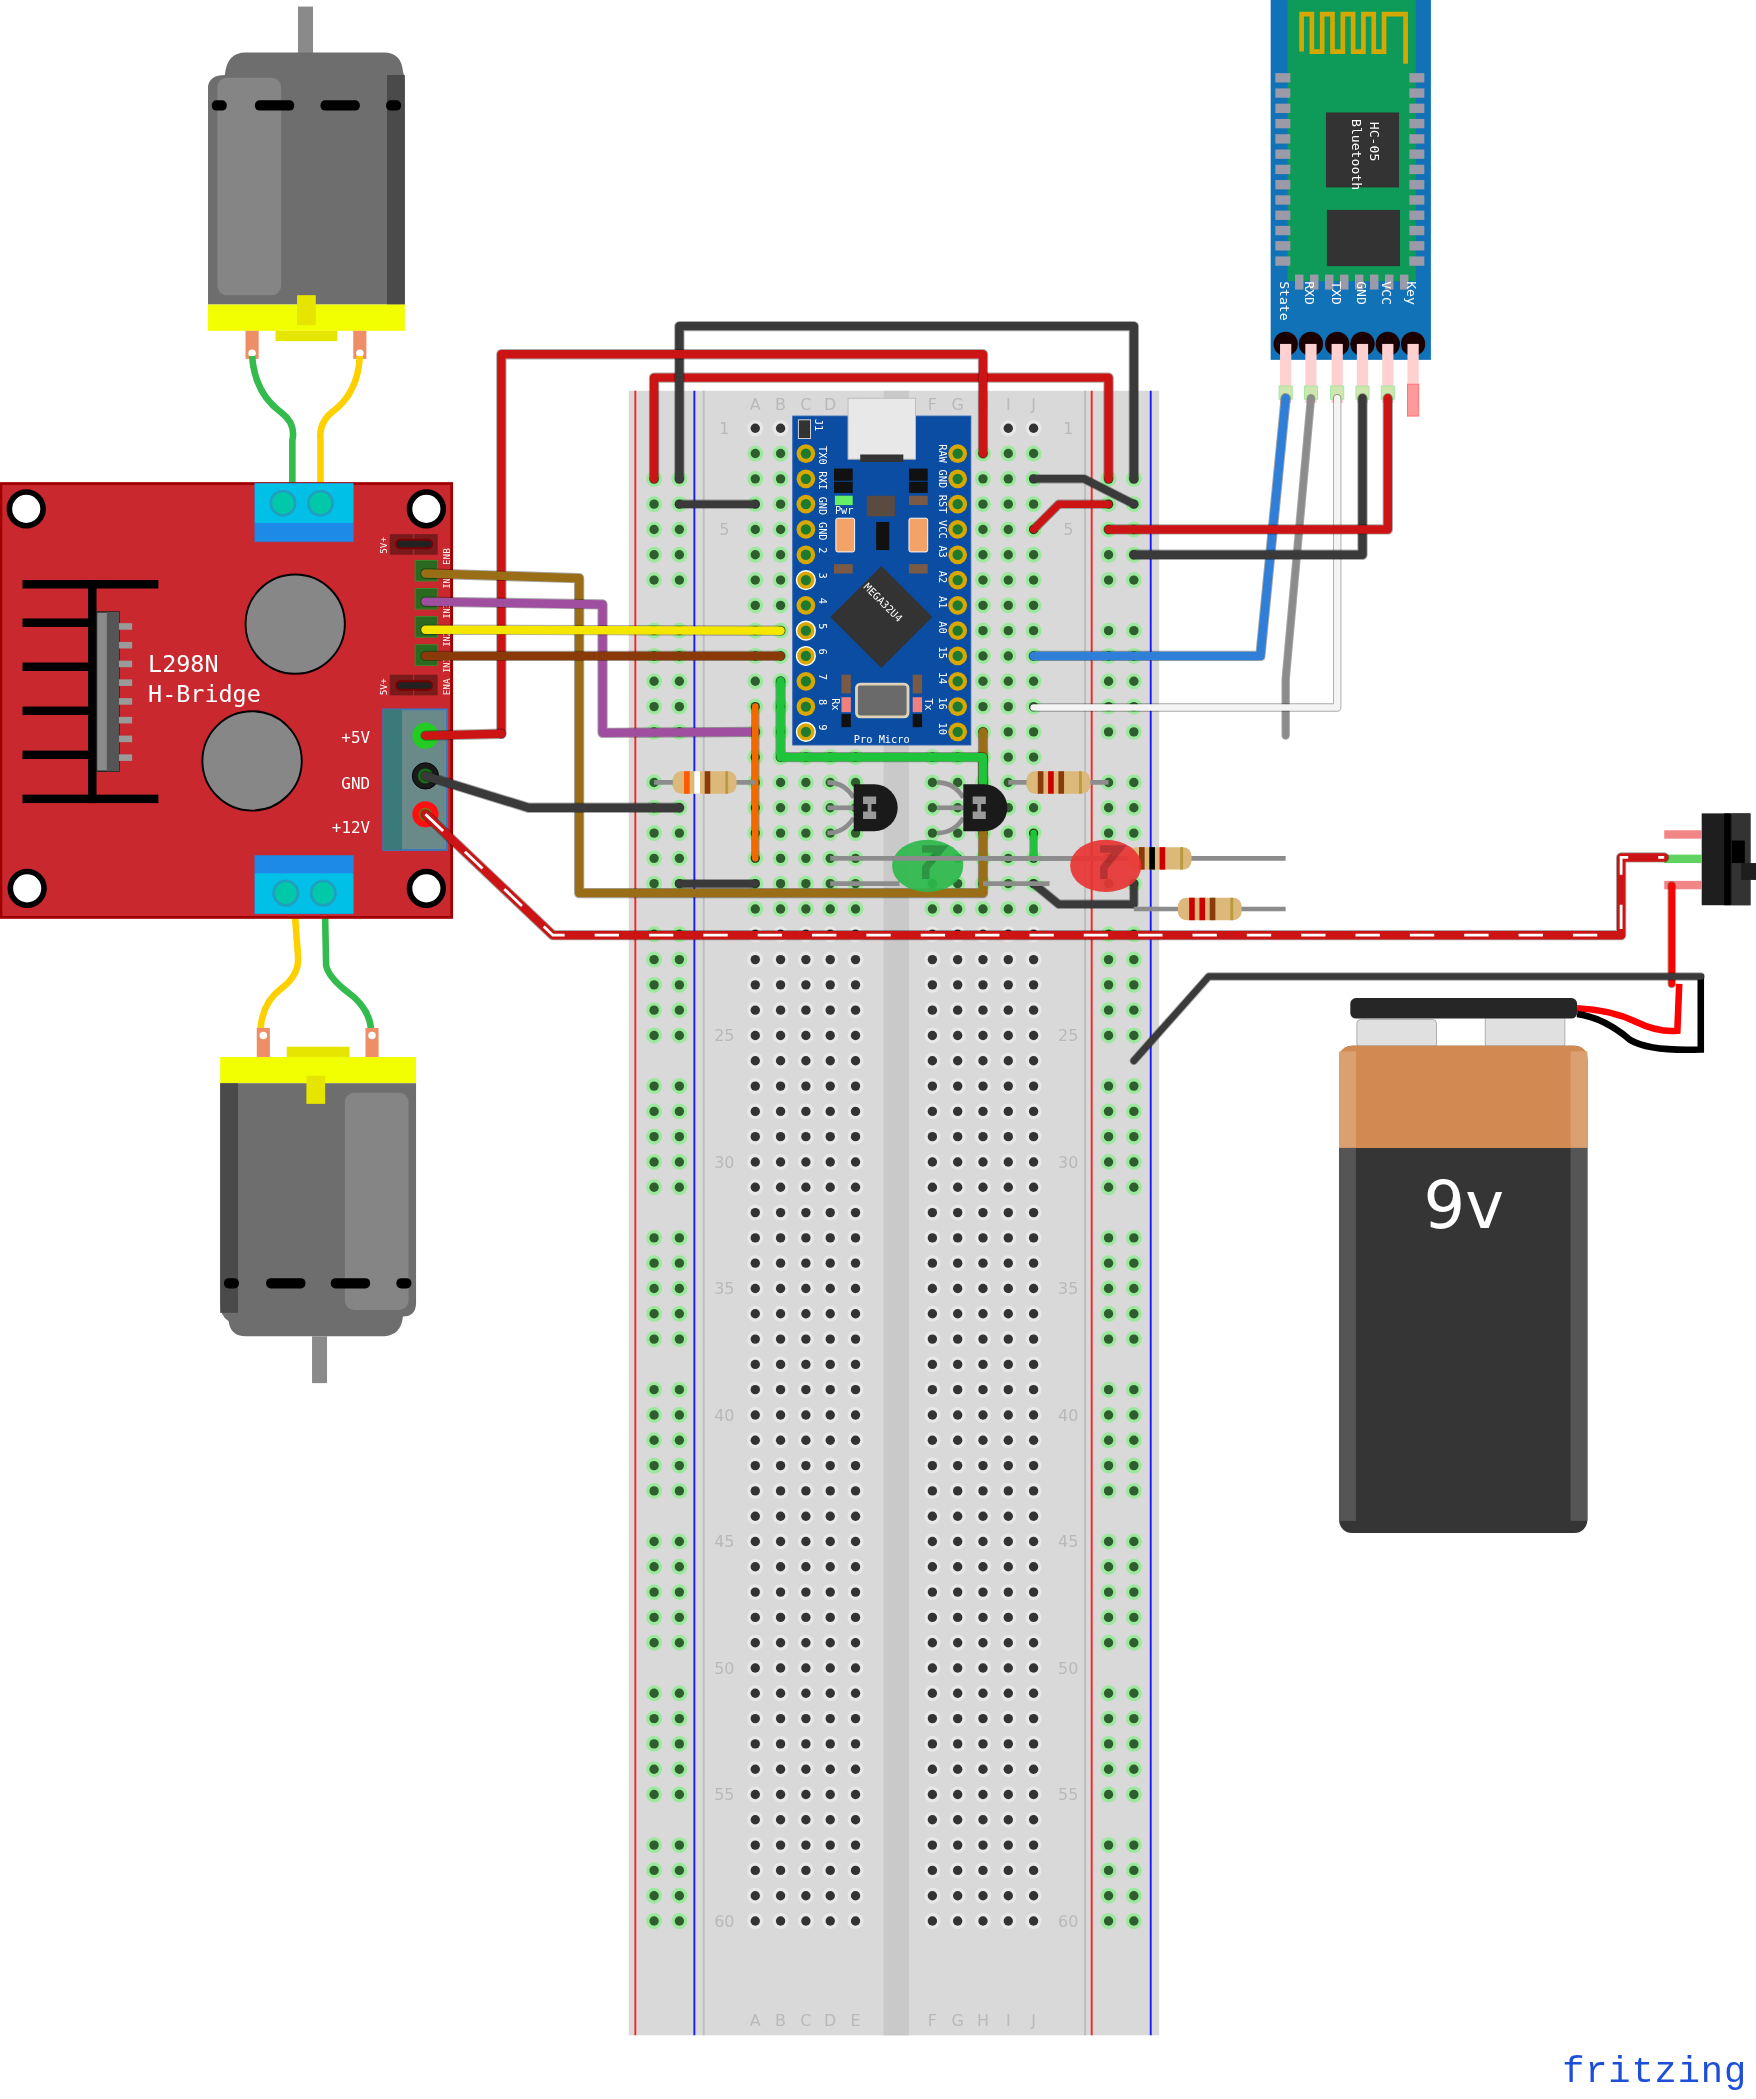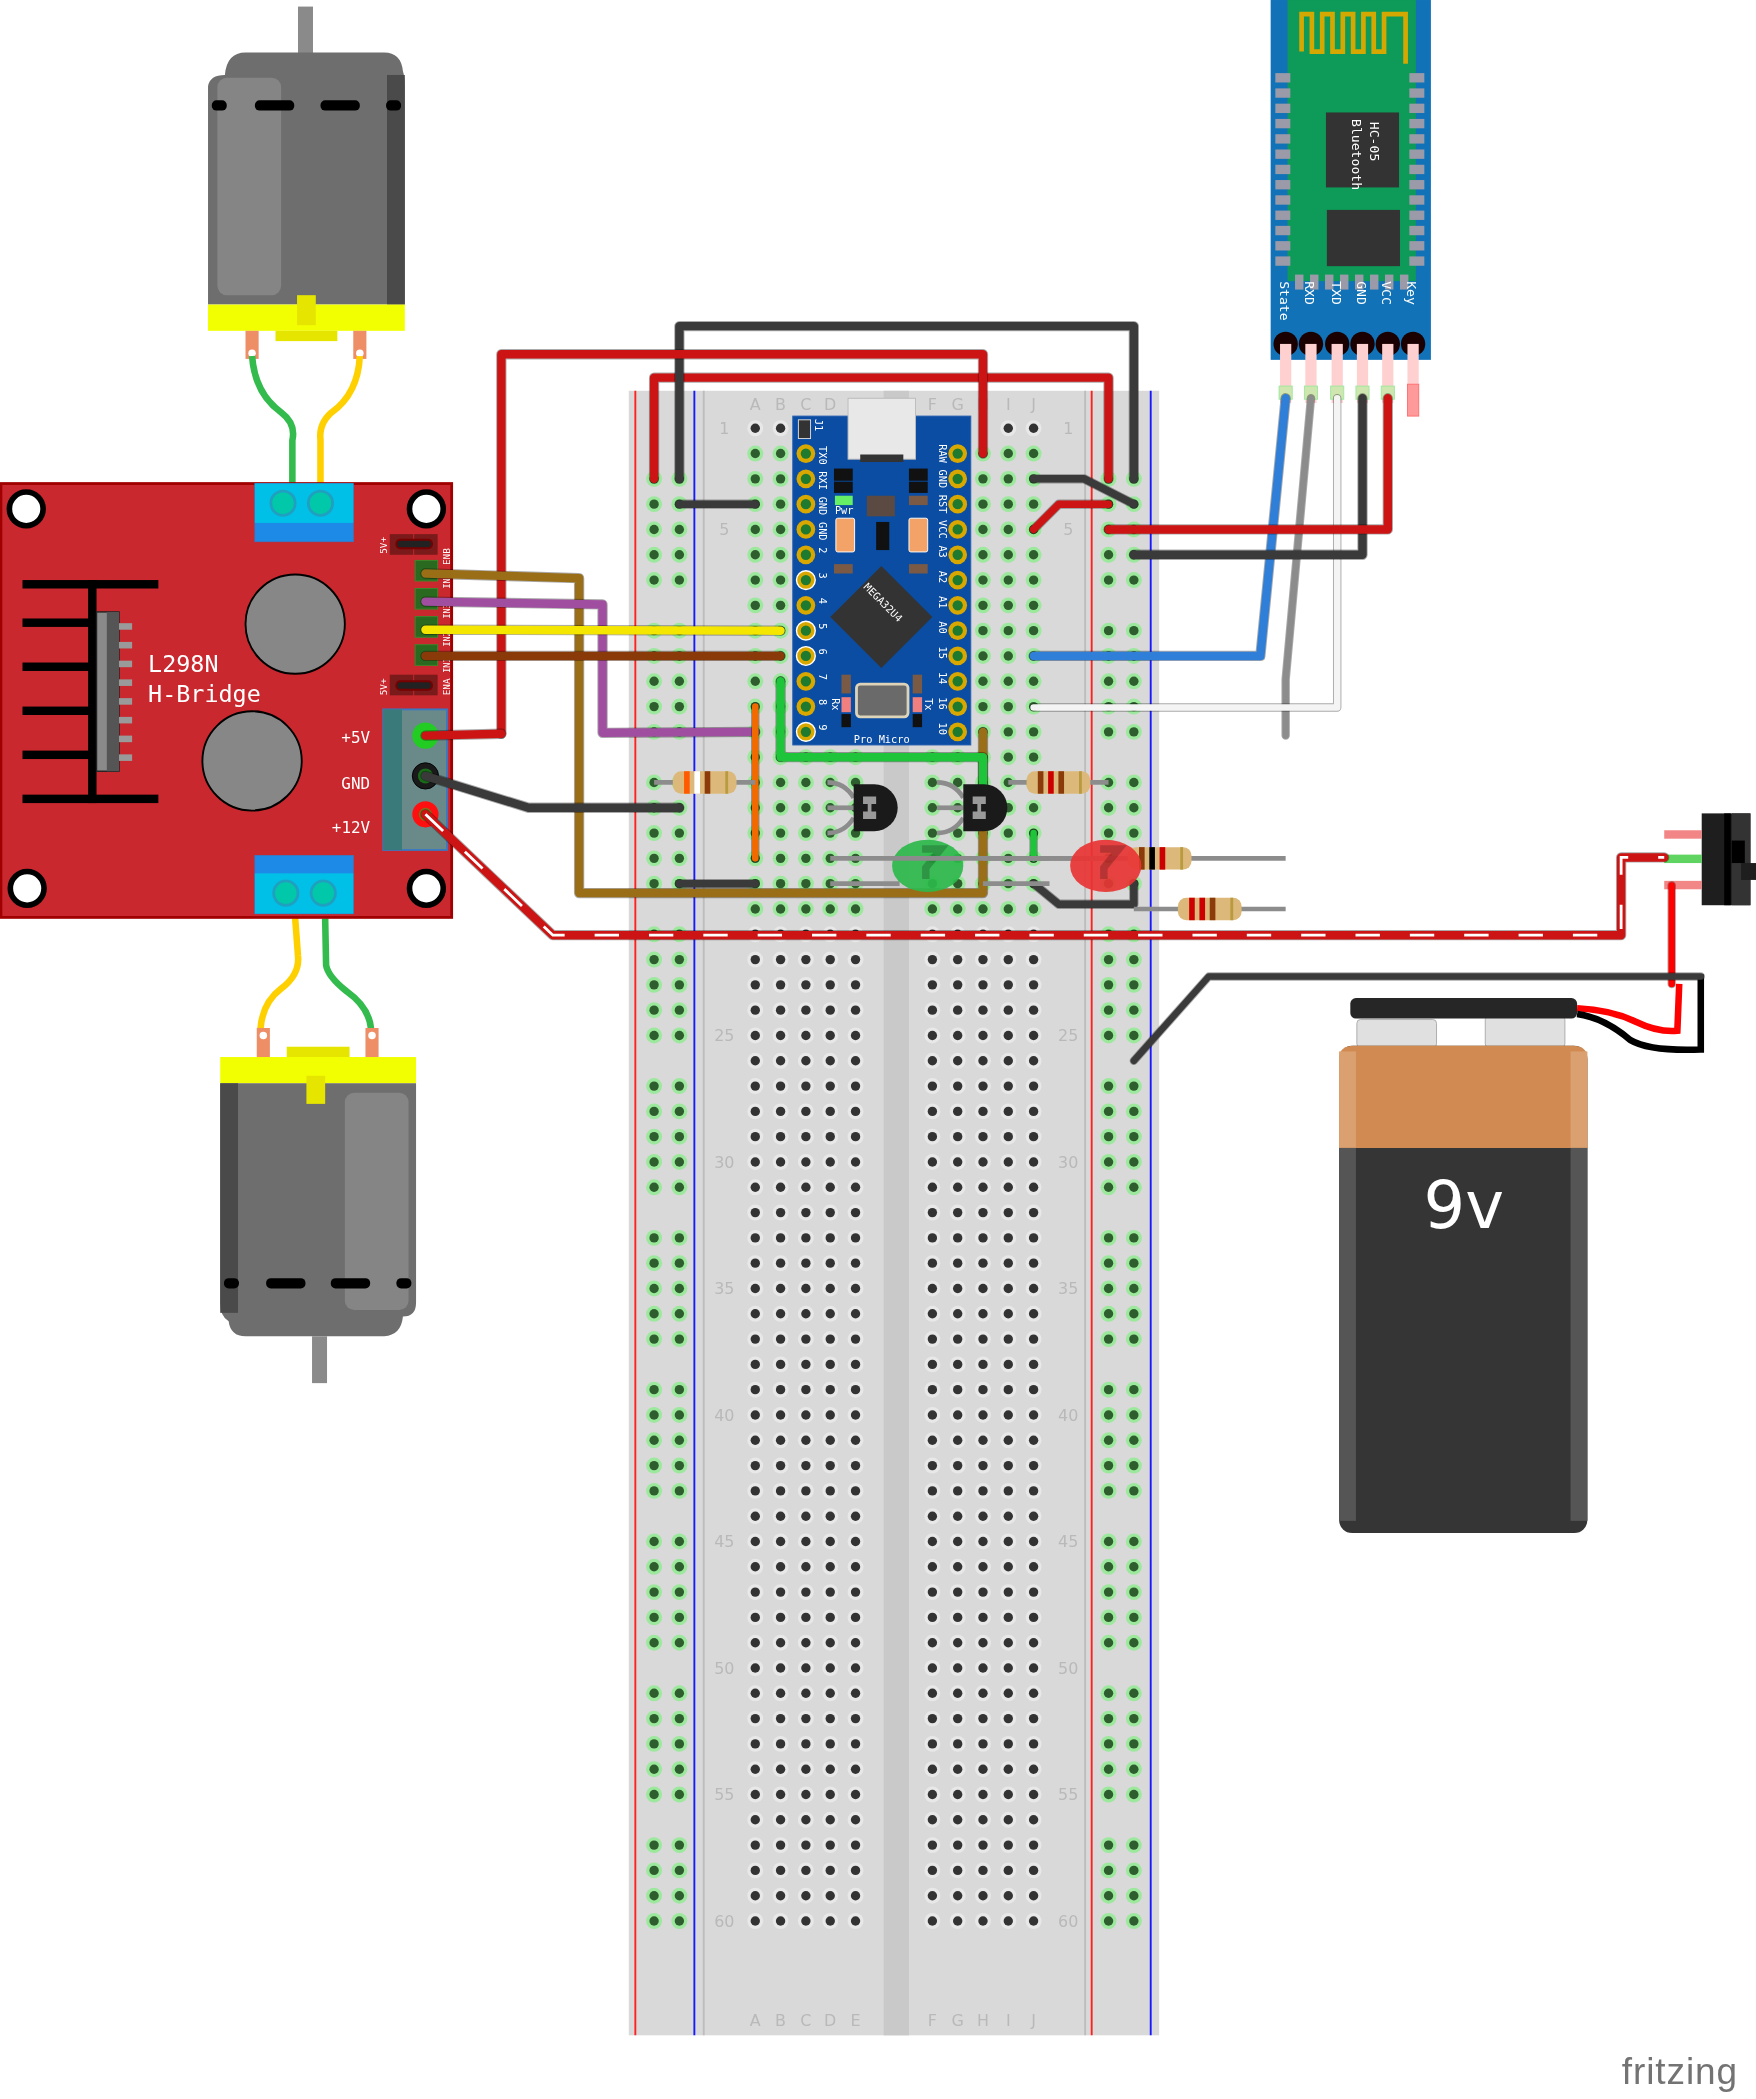--- a/index.html
+++ b/index.html
@@ -2,21 +2,21 @@
 <html style="font-size:15px"><head>
 <meta charset="utf-8">
 <style>
   html,body{margin:0;padding:0;background:#fff;}
   body{width:1757px;height:2100px;position:relative;overflow:hidden;font-family:"DejaVu Sans",sans-serif;}
   svg{position:absolute;left:0;top:0;}
   .bblabel{font-family:"DejaVu Sans",sans-serif;font-size:17px;fill:#b9b9b9;}
   .pinlbl{font-family:"DejaVu Sans Mono",monospace;font-size:11px;fill:#ffffff;}
   .hclbl{font-family:"DejaVu Sans Mono",monospace;font-size:14px;fill:#ffffff;}
   .brdlbl{font-family:"DejaVu Sans Mono",monospace;fill:#ffffff;}
-  #fritzing-logo{position:absolute;right:19px;bottom:7.5px;font-family:Liberation Sans, sans-serif;font-size:37px;color:#737373;letter-spacing:0.9px;}
+  #fritzing-logo{position:absolute;right:10px;bottom:7.5px;font-family:Liberation Mono, monospace;font-size:37px;color:#1d4ed8;letter-spacing:0.9px;}
 </style>
 </head>
 <body>
 
 <svg id="scene" width="1757" height="2100" viewBox="0 0 1875 2241" xmlns="http://www.w3.org/2000/svg">
 
   <g id="breadboard">
     <rect x="671" y="417" width="566" height="1755" fill="#d9d9d9"></rect>
 
     <line x1="678" y1="417" x2="678" y2="2172" stroke="#ff2020" stroke-width="2"></line>

